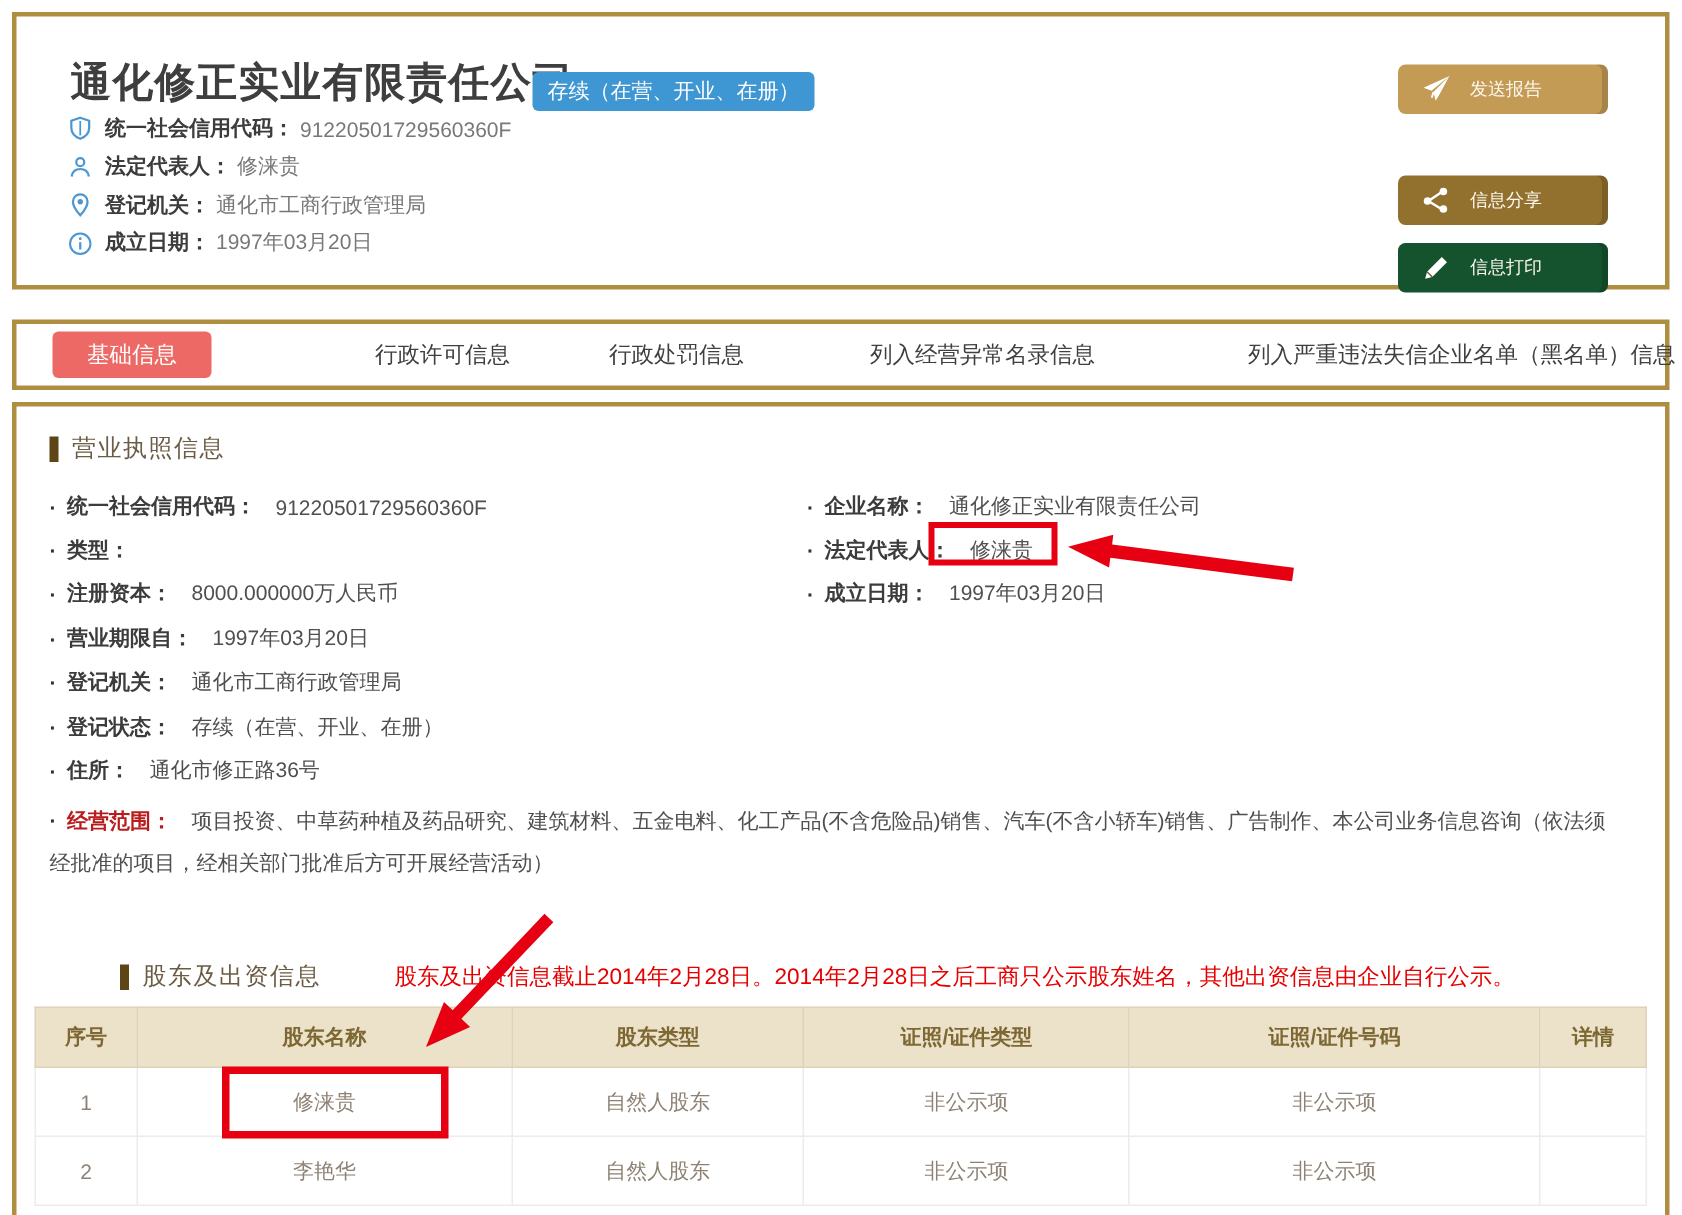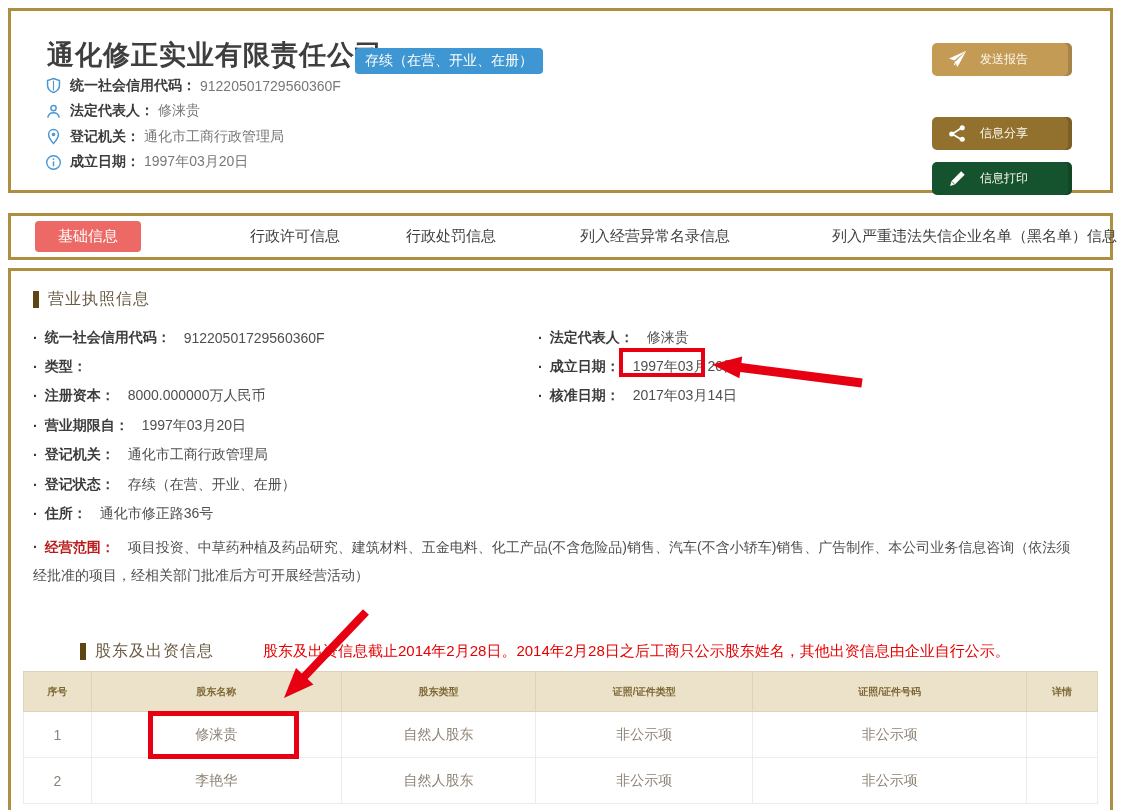--- a/index.html
+++ b/index.html
@@ -45,21 +45,21 @@
   .irow .b::before, .scope .b::before { content:"·"; color:#333; font-weight:bold; margin-right:7px; }
   .irow .lab { font-weight:bold; color:#3c3c3c; margin-right:13px; white-space:nowrap; }
   .irow .val { color:#4f4f4f; }
   .scope { position:absolute; left:22px; right:26px; top:262px; font-size:14px;
     line-height:28px; color:#4f4f4f; }
   .scope .lab { font-weight:bold; color:#b91c1c; margin-right:13px; }
   #sh-title { top:370px; left:22px;padding-left:47px; }
   .notice { font-size:15px; color:#e60000; margin-left:40px; white-space:nowrap; }
   .sh-table { position:absolute; left:12px; right:12px; top:400px; border-collapse:collapse;
     width:calc(100% - 24px); table-layout:fixed; }
-  .sh-table th { background:#ece1c9; color:#7d6834; font-size:10px; font-weight:bold;
+  .sh-table th { background:#ece1c9; color:#7d6834; font-size:14px; font-weight:bold;
     height:40px; border:1px solid #ddd2ba; }
   .sh-table td { background:#fff; color:#8d8274; font-size:14px; text-align:center;
     height:46px; border:1px solid #ececec; }
   .c0{width:6.3%;} .c1{width:23.3%;} .c2{width:18.1%;} .c3{width:20.2%;} .c4{width:25.5%;} .c5{width:6.6%;}
 
   
   .redbox { position:absolute; border:4px solid #e60012; pointer-events:none; }
   #redbox-legal-rep { left:619px; top:348px; width:86px; height:29px; }
   #redbox-shareholder { left:148px; top:711px; width:151px; height:48px; border-width:5px; }
   #arrows { position:absolute; left:0; top:0; width:1121px; height:810px; pointer-events:none; }
@@ -188,32 +188,32 @@
         </div>
       <div class="irow">
           <span class="b"></span>
           <span class="lab">住所：</span>
           <span class="val">通化市修正路36号</span>
         </div>
     </div>
     <div class="col right">
       <div class="irow">
           <span class="b"></span>
+          <span class="lab">企业名称：</span>
+          <span class="val">通化修正实业有限责任公司</span>
+        </div>
+      <div class="irow">
+          <span class="b"></span>
           <span class="lab">法定代表人：</span>
           <span class="val">修涞贵</span>
         </div>
       <div class="irow">
           <span class="b"></span>
           <span class="lab">成立日期：</span>
           <span class="val">1997年03月20日</span>
-        </div>
-      <div class="irow">
-          <span class="b"></span>
-          <span class="lab">核准日期：</span>
-          <span class="val">2017年03月14日</span>
         </div>
     </div>
   </div>
 
   <div class="scope">
     <span class="b"></span><span class="lab">经营范围：</span><span class="val">项目投资、中草药种植及药品研究、建筑材料、五金电料、化工产品(不含危险品)销售、汽车(不含小轿车)销售、广告制作、本公司业务信息咨询（依法须经批准的项目，经相关部门批准后方可开展经营活动）</span>
   </div>
 
   <div class="sec-title" id="sh-title">
     <span class="sec-bar"></span>

